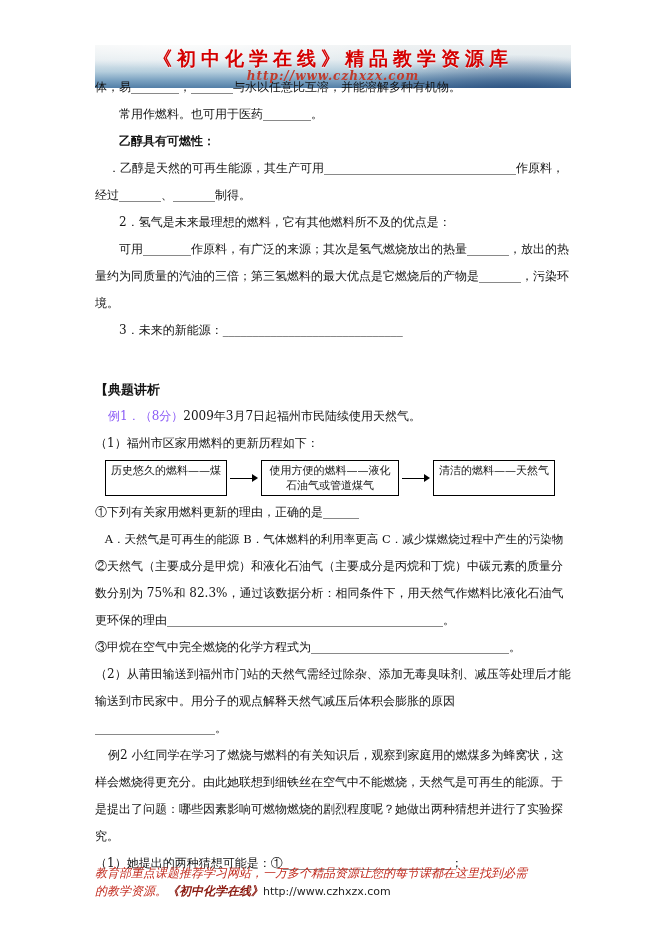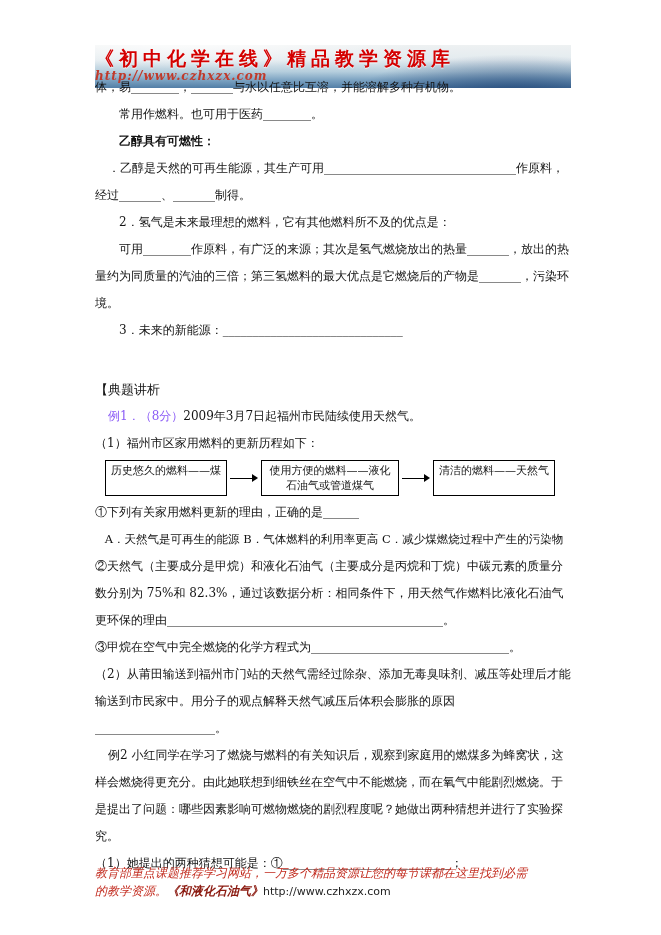--- a/index.html
+++ b/index.html
@@ -1,35 +1,35 @@
 <!DOCTYPE html>
 <html><head>
 <meta charset="utf-8">
 <style>
   html,body{margin:0;padding:0;}
   body{width:661px;height:935px;background:#ffffff;font-family:"DejaVu Serif","Liberation Serif",serif;color:#141414;}
   .page{position:relative;width:661px;height:935px;overflow:hidden;background:#ffffff;}
 
   
-  .banner{position:absolute;left:95px;top:45px;width:476px;height:43px;overflow:hidden;text-align:left;
+  .banner{position:absolute;left:95px;top:45px;width:476px;height:43px;overflow:hidden;text-align:center;
     background:
       radial-gradient(ellipse 230px 60px at 88% 120%, rgba(25,60,110,.78), rgba(25,60,110,0) 70%),
       radial-gradient(ellipse 320px 40px at 18% -15%, rgba(255,255,255,.95), rgba(255,255,255,0) 75%),
       linear-gradient(180deg,#eef1f2 0%,#e3ebef 35%,#b5cedd 62%,#7ba2c1 82%,#527ea6 100%);}
   .banner-title{margin-top:2px;font-size:19px;font-weight:bold;color:#d40000;letter-spacing:5px;line-height:22px;
     text-shadow:0 1px 1px rgba(255,255,255,.8);white-space:nowrap;}
   .banner-url{font-size:12px;font-weight:bold;font-style:italic;color:#c03a2b;letter-spacing:1px;line-height:15px;}
 
   
   .content{position:absolute;left:95px;top:74px;width:478px;font-size:12px;line-height:27px;}
   .content p{margin:0;}
   .b{font-weight:bold;}
   .ind{text-indent:24px;}
   .ind-sm{text-indent:13px;}
-  .sec{font-weight:normal;font-size:13px;margin-top:32px !important;}
+  .sec{font-weight:bold;font-size:13px;margin-top:32px !important;}
   .red{color:#8b5cf6;}
   .options{white-space:nowrap;font-size:11.5px;text-align:center;}
 
   
   .flowchart{display:flex;padding:3px 0 3px 10px;}
   .flow-box{border:1px solid #000;font-size:11px;line-height:15px;padding:2px 5px;text-align:center;white-space:nowrap;background:#fff;}
   .flow-box.wide{width:126px;white-space:normal;}
   .flow-arrow{display:flex;align-items:center;margin:0 3px;flex:0 0 auto;}
   .flow-arrow .shaft{display:block;width:22px;height:1px;background:#000;}
   .flow-arrow .head{display:block;width:0;height:0;border-left:6px solid #000;border-top:4px solid transparent;border-bottom:4px solid transparent;}
@@ -79,21 +79,21 @@
         </div>
       <div class="flow-box">清洁的燃料——天然气</div>
     </div>
 
     <p>①下列有关家用燃料更新的理由，正确的是______</p>
     <p class="options">A．天然气是可再生的能源 B．气体燃料的利用率更高 C．减少煤燃烧过程中产生的污染物</p>
     <p>②天然气（主要成分是甲烷）和液化石油气（主要成分是丙烷和丁烷）中碳元素的质量分数分别为 75%和 82.3%，通过该数据分析：相同条件下，用天然气作燃料比液化石油气更环保的理由______________________________________________。</p>
     <p>③甲烷在空气中完全燃烧的化学方程式为_________________________________。</p>
     <p>（2）从莆田输送到福州市门站的天然气需经过除杂、添加无毒臭味剂、减压等处理后才能输送到市民家中。用分子的观点解释天然气减压后体积会膨胀的原因____________________。</p>
 
-    <p class="ind-sm">例2 小红同学在学习了燃烧与燃料的有关知识后，观察到家庭用的燃煤多为蜂窝状，这样会燃烧得更充分。由此她联想到细铁丝在空气中不能燃烧，而在氧气中能剧烈燃烧。于是提出了问题：哪些因素影响可燃物燃烧的剧烈程度呢？她做出两种猜想并进行了实验探究。</p>
+    <p class="ind-sm">例2 小红同学在学习了燃烧与燃料的有关知识后，观察到家庭用的燃煤多为蜂窝状，这样会燃烧得更充分。由此她联想到细铁丝在空气中不能燃烧，天然气是可再生的能源。于是提出了问题：哪些因素影响可燃物燃烧的剧烈程度呢？她做出两种猜想并进行了实验探究。</p>
     <p>（1）她提出的两种猜想可能是：①____________________________；</p>
   </div>
 
   <div class="footer">
-    <span class="f-red">教育部重点课题推荐学习网站，一万多个精品资源让您的每节课都在这里找到必需的教学资源。</span><span class="f-site">《和液化石油气》</span><span class="f-url">http://www.czhxzx.com</span>
+    <span class="f-red">教育部重点课题推荐学习网站，一万多个精品资源让您的每节课都在这里找到必需的教学资源。</span><span class="f-site">《初中化学在线》</span><span class="f-url">http://www.czhxzx.com</span>
   </div>
 
 </div>
 
 </body></html>

